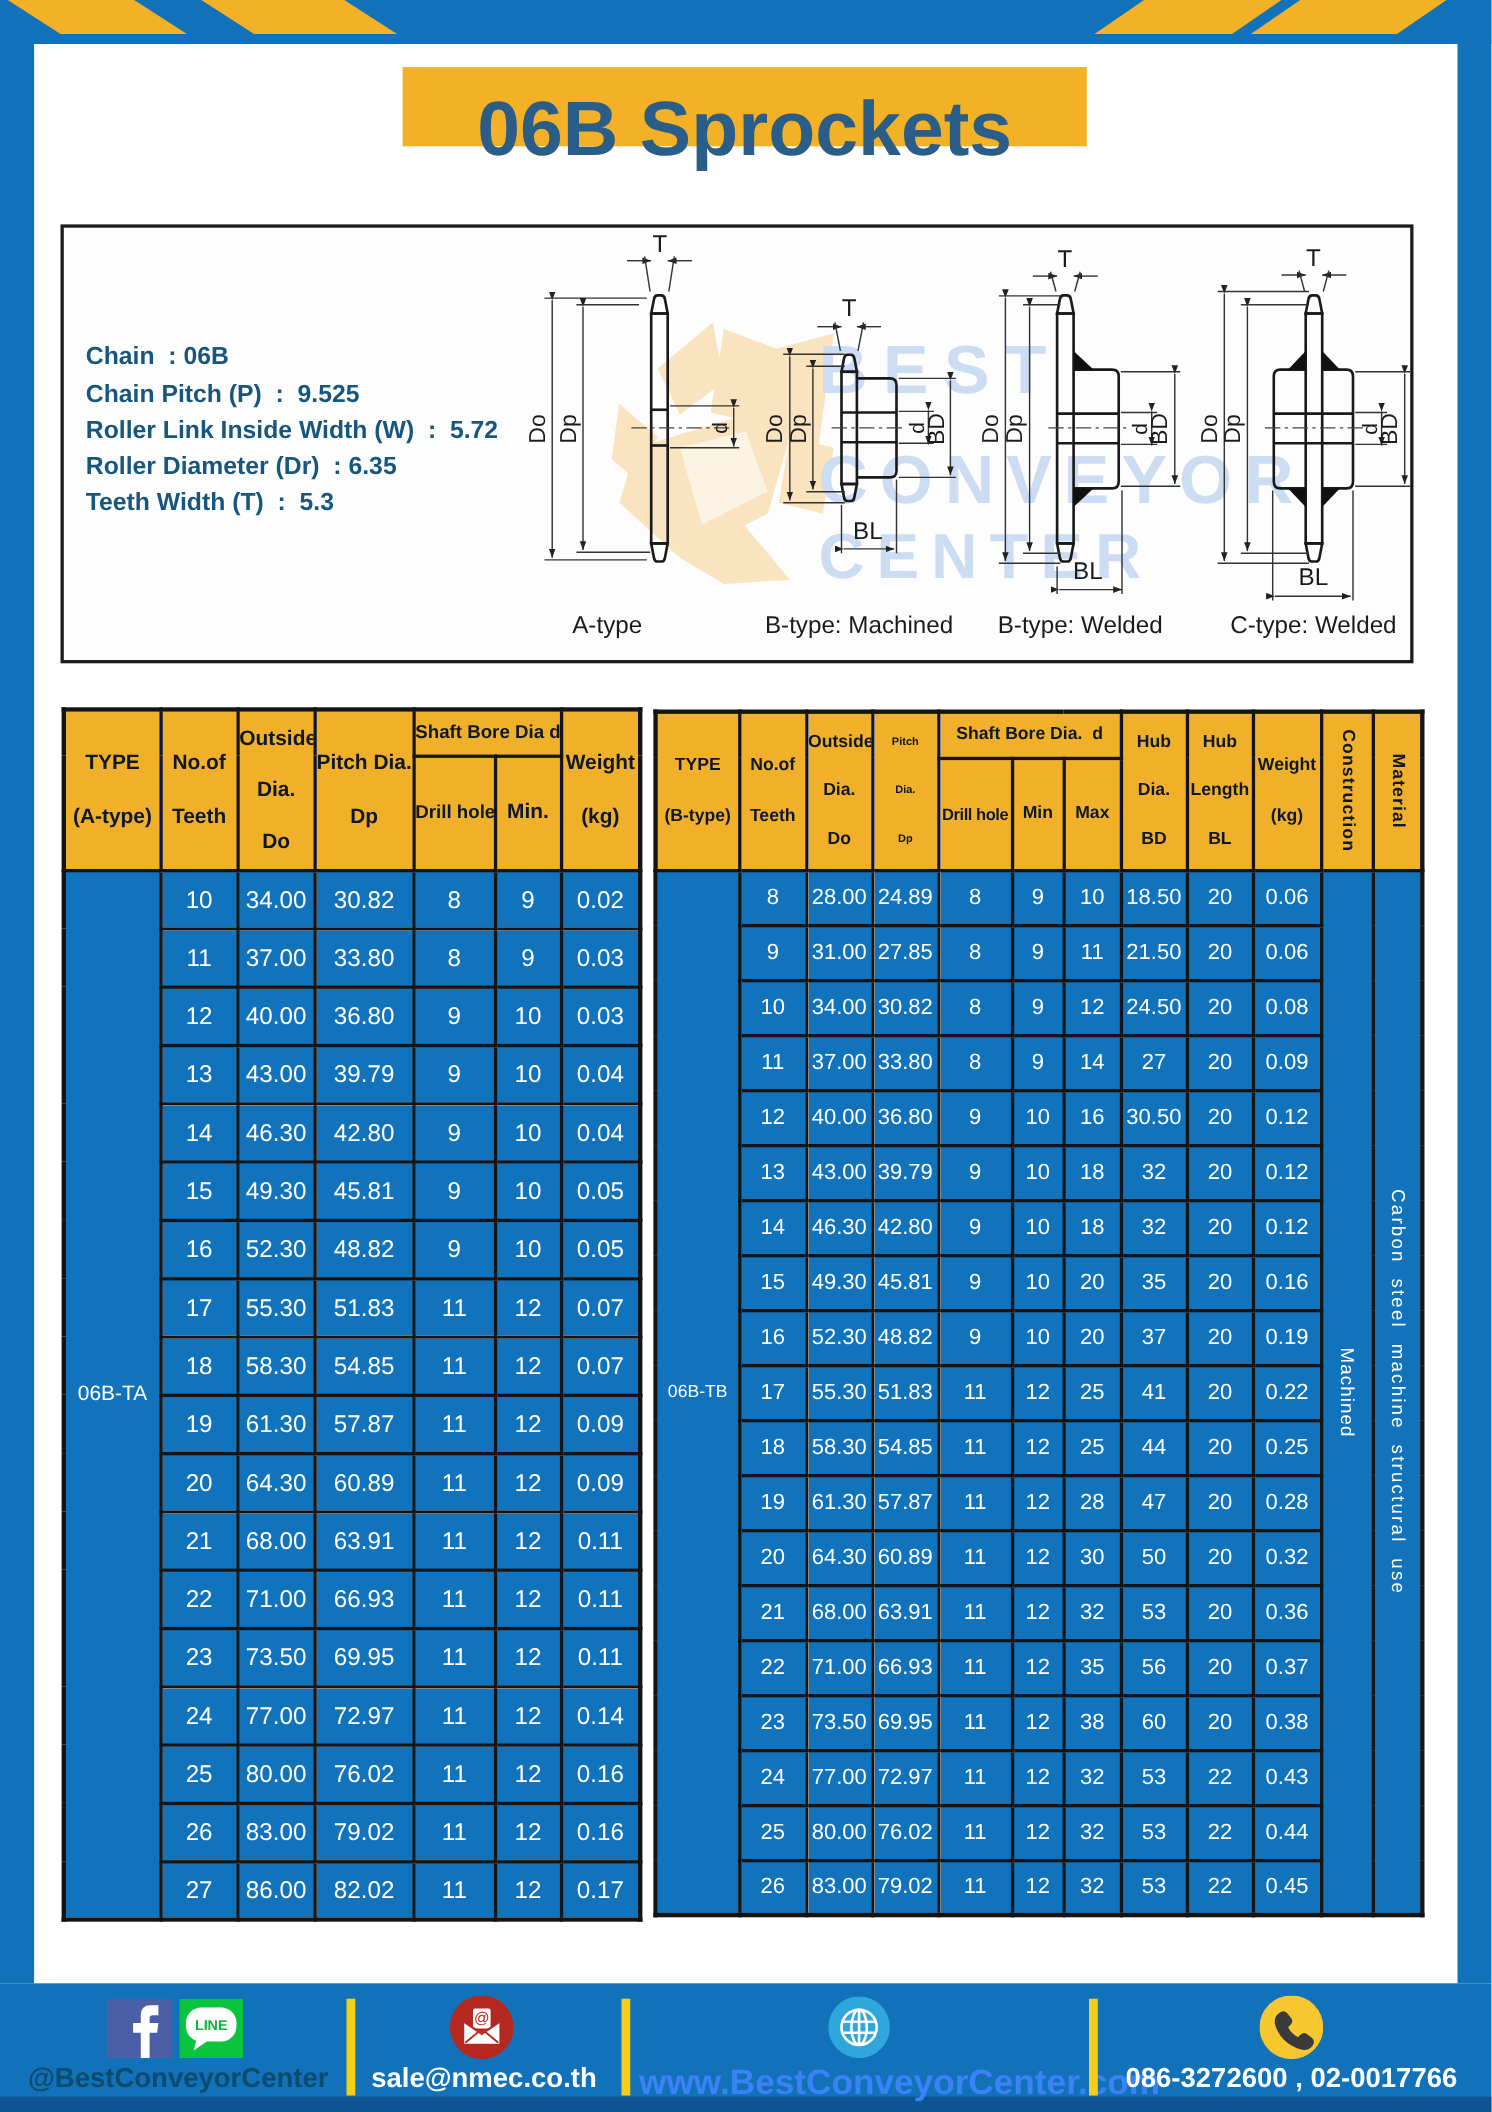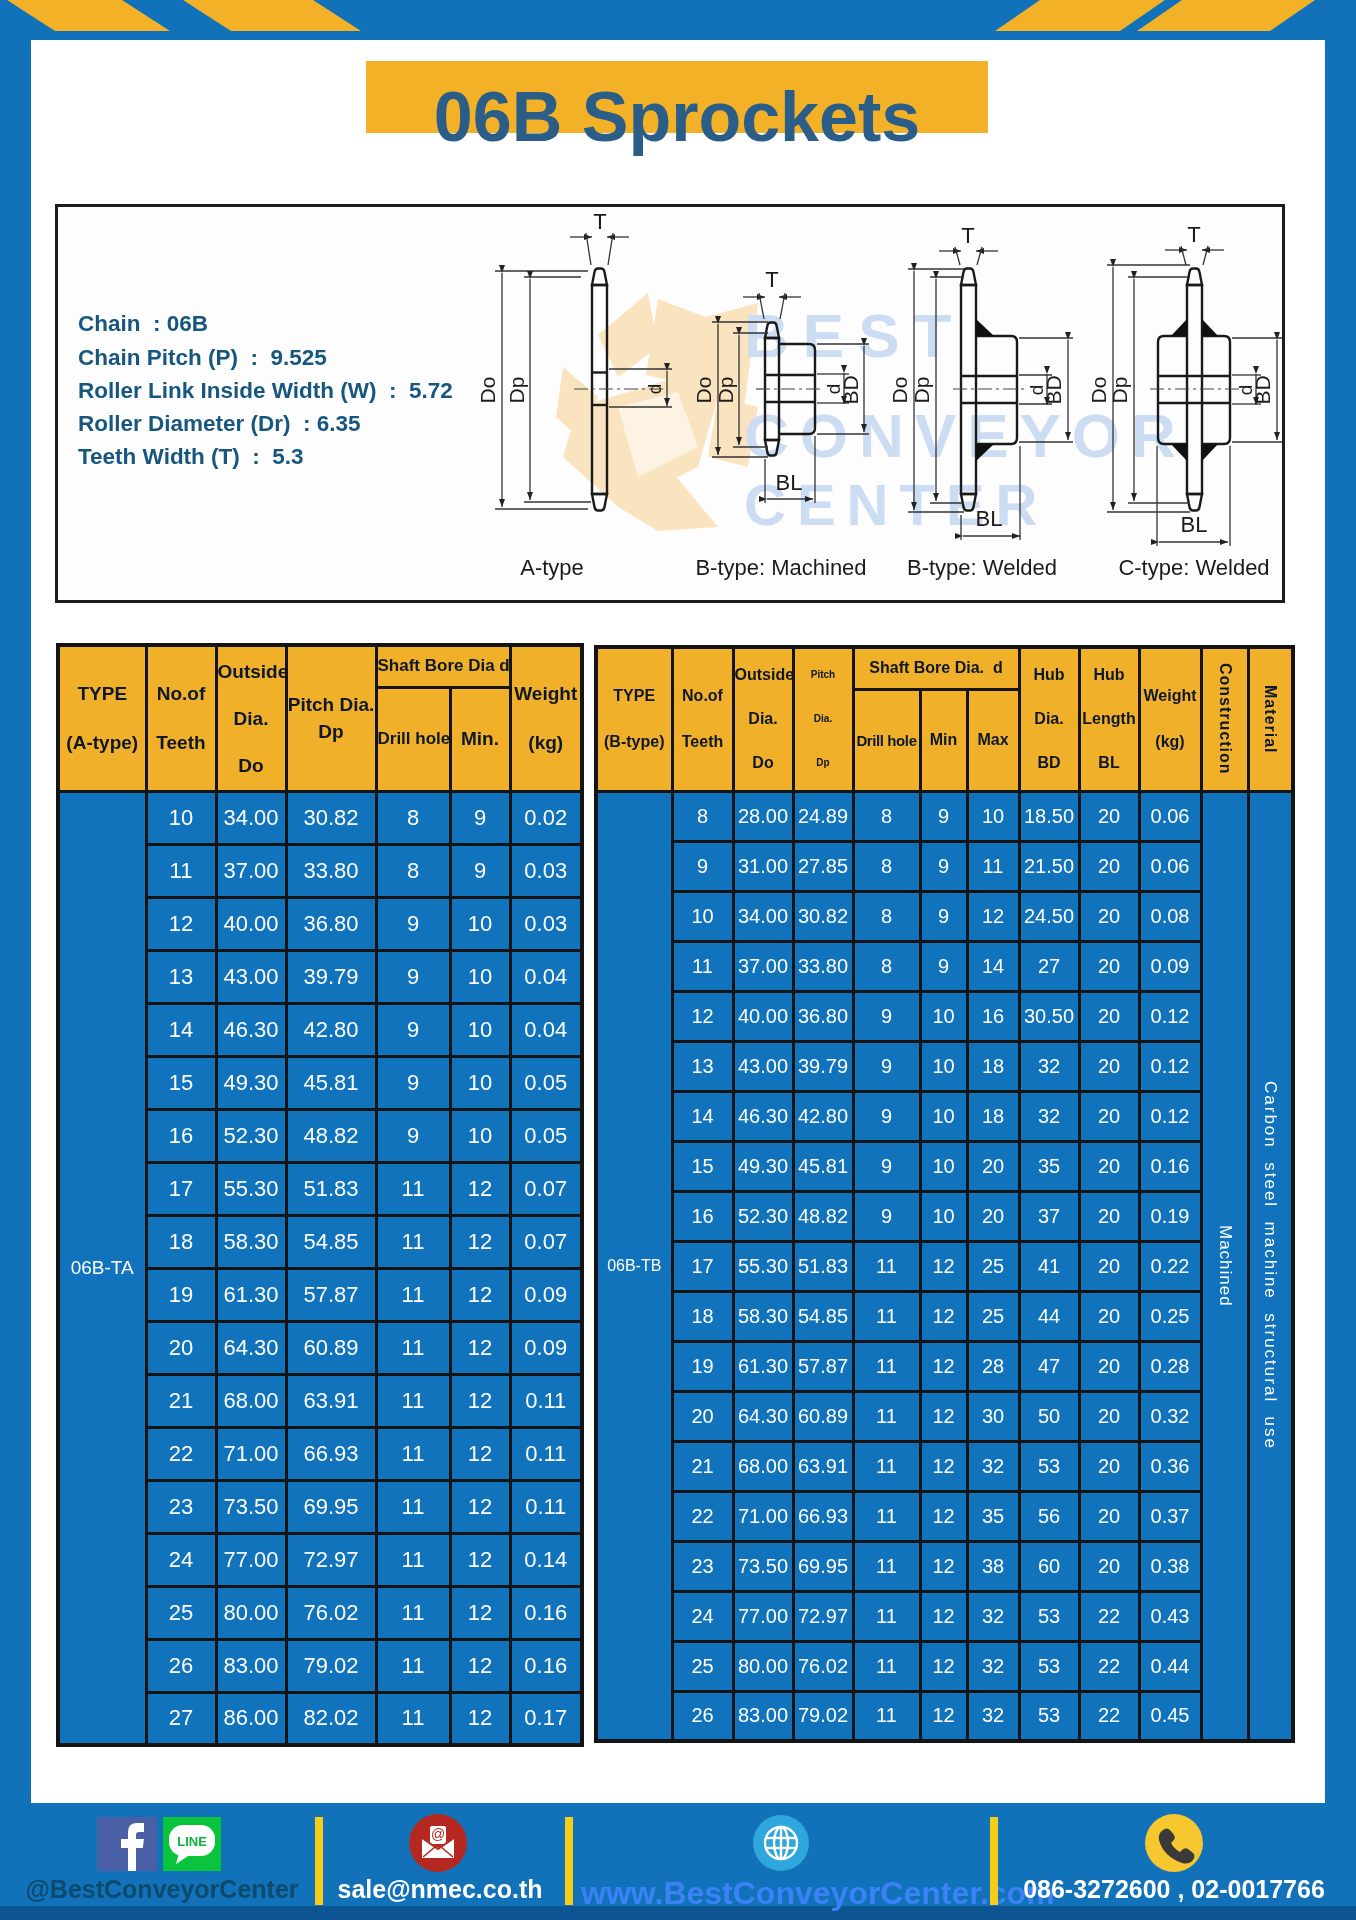--- a/index.html
+++ b/index.html
@@ -220,21 +220,21 @@
       <col style="width:90px">
       <col style="width:74px">
       <col style="width:60px">
       <col style="width:72px">
     </colgroup>
 <tbody>
       <tr class="hdr" style="height:42px;">
         <td rowspan="2" style="font-size:19px;line-height:49px;">TYPE<br>(A-type)</td>
         <td rowspan="2" style="font-size:19px;line-height:49px;">No.of<br>Teeth</td>
         <td rowspan="2" style="font-size:19px;line-height:47px;">Outside<br>Dia.<br>Do</td>
-        <td rowspan="2" style="font-size:19px;line-height:27px;">Pitch Dia.<br>Dp</td>
+        <td rowspan="2" style="font-size:19px;line-height:49px;">Pitch Dia.<br>Dp</td>
         <td colspan="2" style="font-size:17px;">Shaft Bore Dia d</td>
         <td rowspan="2" style="font-size:19px;line-height:49px;">Weight<br>(kg)</td>
       </tr>
 <tr class="hdr" style="height:104px;">
         <td style="font-size:17px;">Drill hole</td>
         <td style="font-size:19px;">Min.</td>
       </tr>
 <tr style="height:53px;">
 <td class="bodytd" rowspan="18" style="font-size:19px;">06B-TA</td>
 <td class="bodytd">10</td>

